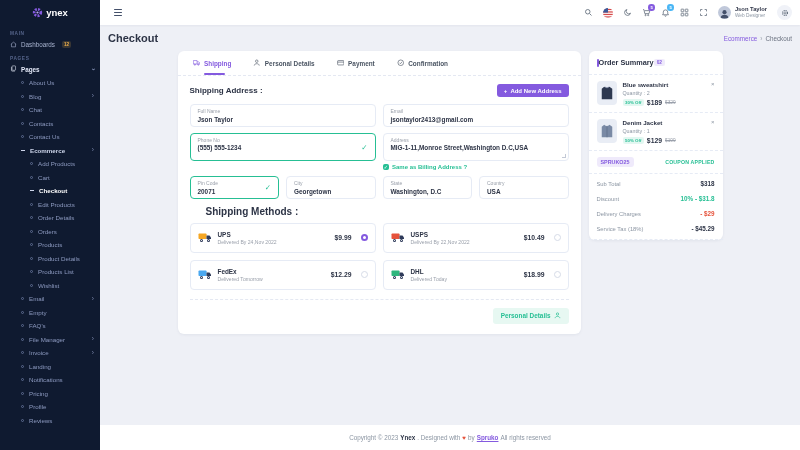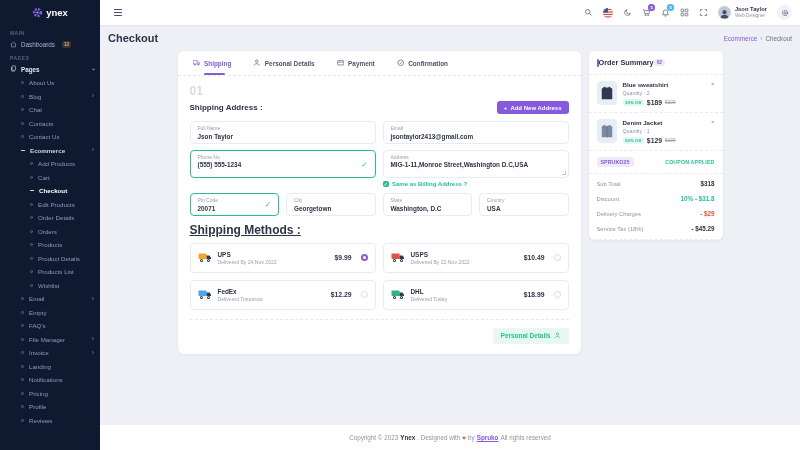--- a/index.html
+++ b/index.html
@@ -70,21 +70,21 @@
   .field .val { font-size:6.4px; font-weight:600; color:#2d3446; }
   .field.valid { border-color:#26bf94; }
   .vcheck { position:absolute; right:7px; top:50%; transform:translateY(-50%); color:#26bf94; font-size:7.5px; font-weight:700; }
   .tall { min-height:28px; }
   .resize-grip { position:absolute; right:2px; bottom:2px; width:4px; height:4px; border-right:1px solid #c3c9d6; border-bottom:1px solid #c3c9d6; }
 
   .check-row { display:grid; grid-template-columns:1fr 1fr; gap:7px; margin:2px 0 6px; }
   .billing { display:flex; align-items:center; gap:3px; grid-column:2; font-size:6px; color:#26bf94; font-weight:600; cursor:pointer; }
   .cbox { width:6.5px; height:6.5px; border:1px solid #26bf94; border-radius:1.5px; background:#26bf94; color:#fff; font-size:5px; display:flex; align-items:center; justify-content:center; }
 
-  .methods-title { font-size:12px; font-weight:700; color:#2d3446; margin:7px 0 6px;text-decoration:underline; }
+  .methods-title { font-size:10px; font-weight:700; color:#2d3446; margin:7px 16px 6px; }
   .methods-grid { display:grid; grid-template-columns:1fr 1fr; gap:7px; }
   .method { border:1px solid #e6ebf5; border-radius:4px; padding:5px 7px; display:flex; align-items:center; gap:6px; cursor:pointer; }
   .m-info { flex:1; }
   .m-name { font-size:6.4px; font-weight:700; color:#2d3446; }
   .m-sub { font-size:5.1px; color:#9aa0ab; margin-top:1px; }
   .m-price { font-size:6.8px; font-weight:700; color:#2d3446; }
   .radio { width:7px; height:7px; border-radius:50%; border:1px solid #d6dbe7; margin-left:3px; flex:none; cursor:pointer; }
   .radio.sel { border:2.2px solid #845adf; }
 
   .next-row { border-top:1px dashed #e4e8f2; margin-top:9px; padding-top:8px; display:flex; justify-content:flex-end; }
@@ -391,21 +391,20 @@
           <div class="step">
             <span><svg width="7.5" height="7.5" viewBox="0 0 24 24" fill="none" stroke="currentColor" stroke-width="2">
                   <circle cx="12" cy="12" r="9"></circle>
                   <path d="M8 12l3 3 5-6"></path>
                 </svg></span>
             <span>Confirmation</span>
           </div>
         </div>
 
         <div class="card-body">
-          <div class="step-no">01</div>
           <div class="sec-row">
             <div class="sec-title">Shipping Address :</div>
             <button class="btn-primary">
               <span>+</span>
               <span>Add New Address</span>
             </button>
           </div>
 
           <div class="grid2">
             <div class="field">

